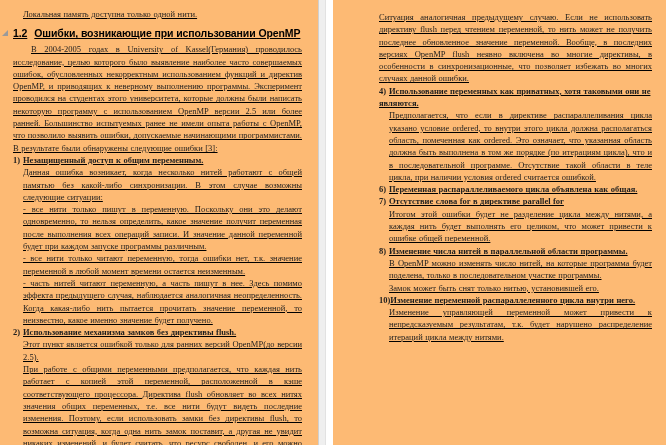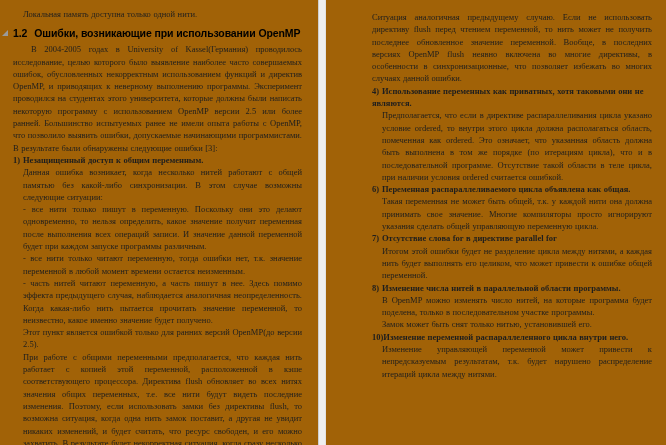--- a/index.html
+++ b/index.html
@@ -1,24 +1,24 @@
 <!DOCTYPE html>
 <html><head>
 <meta charset="utf-8">
 <style>
   html,body { margin:0; padding:0; background:#ffffff; }
   .screen {
     position:relative; width:666px; height:445px; overflow:hidden;
     display:flex; background:#ffffff;
     font-family:"Liberation Serif", serif;
   }
-  .page { background:#a16207; overflow:hidden; box-sizing:border-box; }
+  .page { background:#fdba74; overflow:hidden; box-sizing:border-box;text-decoration:underline; }
   .page-left  { width:319px; border-right:1px solid #cfcfcf; }
   .page-gap   { width:7px; background:#efefef; border-right:1px solid #e2e2e2; box-sizing:border-box; }
-  .page-right { flex:1; }
+  .page-right { flex:1;margin-left:7px; }
   .content-left  { padding:8px 16px 0 13px; }
   .content-right { padding:11px 14px 0 46px; }
 
   p.doc {
     margin:0; font-size:8.5px; line-height:12.3px;
     text-align:justify; color:#1e1e1e; word-spacing:0.4px;
   }
   .ind-none { text-indent:0; }
   .ind-sm   { text-indent:10px; }
   .ind-md   { text-indent:18px; }
@@ -49,38 +49,38 @@
         <div class="heading"><span class="collapse-marker"></span><span class="hnum">1.2</span><span>Ошибки, возникающие при использовании OpenMP</span></div>
         <p class="doc ind-md">В 2004-2005 годах в University of Kassel(Германия) проводилось исследование, целью которого было выявление наиболее часто совершаемых ошибок, обусловленных некорректным использованием функций и директив OpenMP, и приводящих к неверному выполнению программы. Эксперимент проводился на студентах этого университета, которые должны были написать некоторую программу с использованием OpenMP версии 2.5 или более ранней. Большинство испытуемых ранее не имели опыта работы с OpenMP, что позволило выявить ошибки, допускаемые начинающими программистами. В результате были обнаружены следующие ошибки [3]:</p>
         <div class="item">
           <p class="doc item-head"><span class="inum">1)</span><span class="ititle">Незащищенный доступ к общим переменным.</span></p>
           <p class="doc ind-none">Данная ошибка возникает, когда несколько нитей работают с общей памятью без какой-либо синхронизации. В этом случае возможны следующие ситуации:</p>
           <p class="doc ind-none">- все нити только пишут в переменную. Поскольку они это делают одновременно, то нельзя определить, какое значение получит переменная после выполнения всех операций записи. И значение данной переменной будет при каждом запуске программы различным.</p>
           <p class="doc ind-none">- все нити только читают переменную, тогда ошибки нет, т.к. значение переменной в любой момент времени остается неизменным.</p>
           <p class="doc ind-none">- часть нитей читают переменную, а часть пишут в нее. Здесь помимо эффекта предыдущего случая, наблюдается аналогичная неопределенность. Когда какая-либо нить пытается прочитать значение переменной, то неизвестно, какое именно значение будет получено.</p>
         </div>
         <div class="item">
+          <p class="doc item-head"><span class="inum">2)</span><span class="ititle">Использование механизма замков без директивы flush.</span></p>
           <p class="doc ind-none">Этот пункт является ошибкой только для ранних версий OpenMP(до версии 2.5).</p>
           <p class="doc ind-none">При работе с общими переменными предполагается, что каждая нить работает с копией этой переменной, расположенной в кэше соответствующего процессора. Директива flush обновляет во всех нитях значения общих переменных, т.е. все нити будут видеть последние изменения. Поэтому, если использовать замки без директивы flush, то возможна ситуация, когда одна нить замок поставит, а другая не увидит никаких изменений, и будет считать, что ресурс свободен, и его можно захватить. В результате будет некорректная ситуация, когда сразу несколько нитей установили один и тот же замок. Начиная с версий OpenMP 2.5, директива flush входит в состав функций для работы с замками.</p>
         </div>
       </div>
   </div>
   <div class="page-gap"></div>
   <div class="page page-right">
     <div class="content-right">
         <p class="doc ind-none">Ситуация аналогичная предыдущему случаю. Если не использовать директиву flush перед чтением переменной, то нить может не получить последнее обновленное значение переменной. Вообще, в последних версиях OpenMP flush неявно включена во многие директивы, в особенности в синхронизационные, что позволяет избежать во многих случаях данной ошибки.</p>
         <div class="item">
           <p class="doc item-head"><span class="inum">4)</span><span class="ititle">Использование переменных как приватных, хотя таковыми они не являются.</span></p>
         </div>
         <div class="item">
           <p class="doc ind-none">Предполагается, что если в директиве распараллеливания цикла указано условие ordered, то внутри этого цикла должна располагаться область, помеченная как ordered. Это означает, что указанная область должна быть выполнена в том же порядке (по итерациям цикла), что и в последовательной программе. Отсутствие такой области в теле цикла, при наличии условия ordered считается ошибкой.</p>
         </div>
         <div class="item">
           <p class="doc item-head"><span class="inum">6)</span><span class="ititle">Переменная распараллеливаемого цикла объявлена как общая.</span></p>
-          <p class="doc ind-none">Такая переменная не может быть общей, т.к. у каждой нити она должна принимать свое значение. Многие компиляторы просто игнорируют указания сделать общей управляющую переменную цикла.</p>
         </div>
         <div class="item">
           <p class="doc item-head"><span class="inum">7)</span><span class="ititle">Отсутствие слова for в директиве parallel for</span></p>
           <p class="doc ind-none">Итогом этой ошибки будет не разделение цикла между нитями, а каждая нить будет выполнять его целиком, что может привести к ошибке общей переменной.</p>
         </div>
         <div class="item">
           <p class="doc item-head"><span class="inum">8)</span><span class="ititle">Изменение числа нитей в параллельной области программы.</span></p>
           <p class="doc ind-none">В OpenMP можно изменять число нитей, на которые программа будет поделена, только в последовательном участке программы.</p>
         </div>
         <div class="item">

